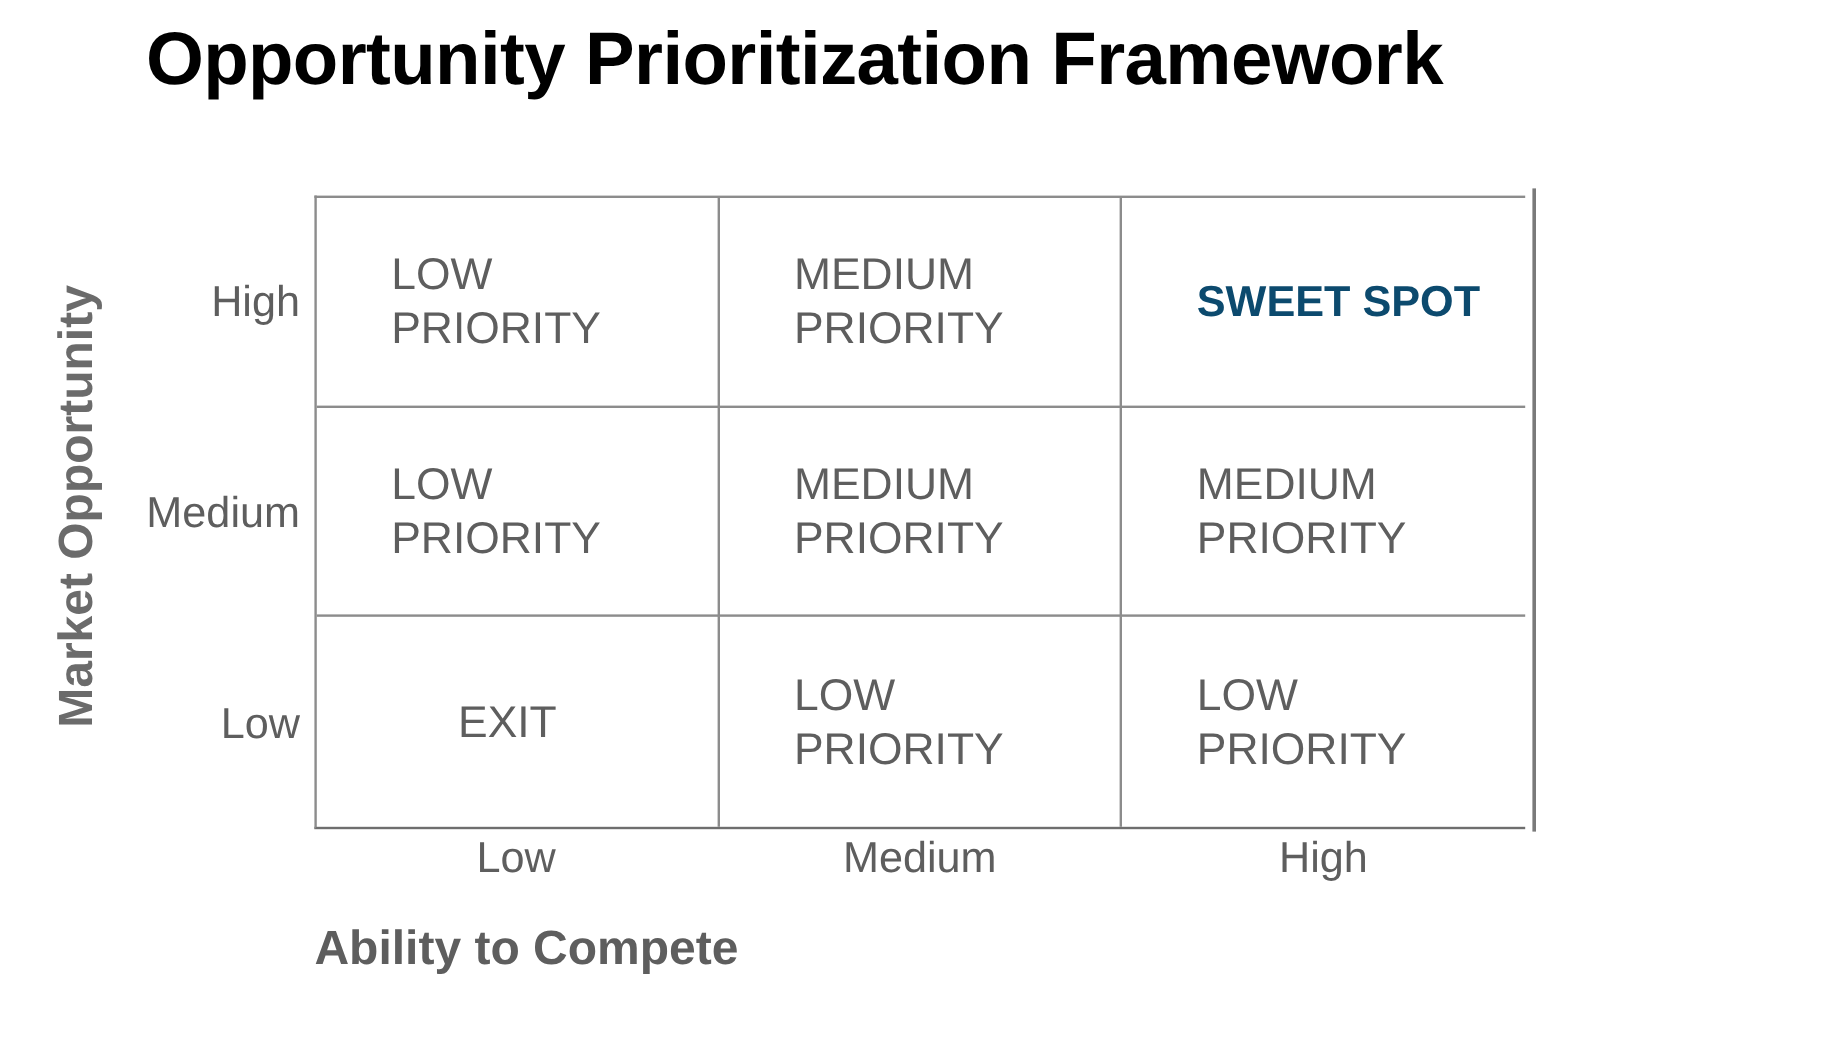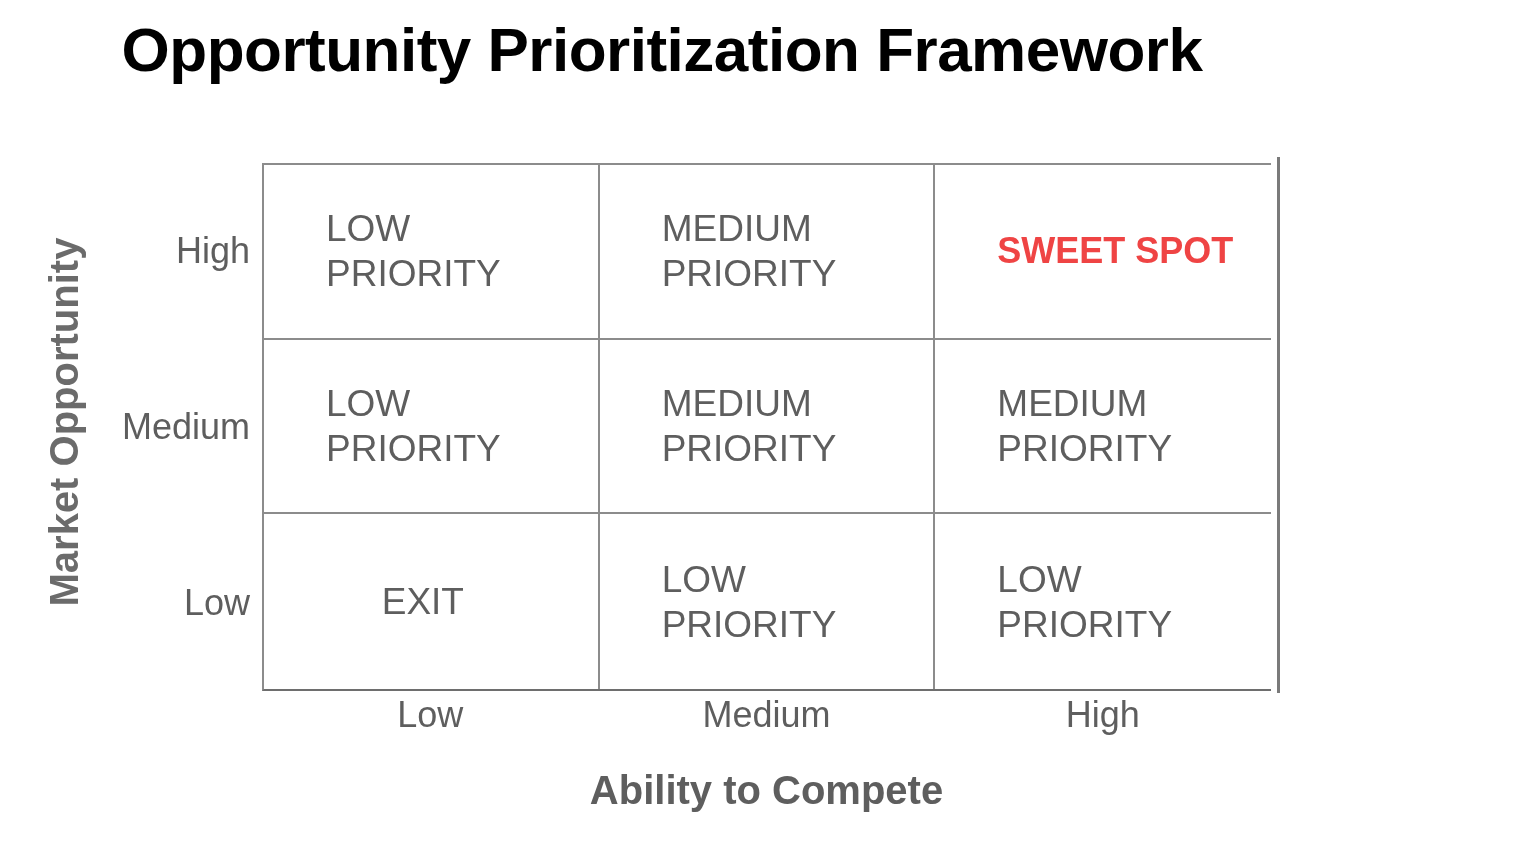--- a/index.html
+++ b/index.html
@@ -93,21 +93,21 @@
   }
   .cell:nth-child(3n) { border-right: none; }
   .cell:nth-child(n+7) { border-bottom: none; }
   .cell-line {
     font-size: 37px;
     line-height: 1.22;
     color: #5e5e5e;
     white-space: nowrap;
   }
   .cell.highlight .cell-line {
-    color: #ef4444;
+    color: #0c4a6e;
     font-weight: bold;
     font-size: 36px;
   }
   .cell.center-text {
     align-items: center;
     padding-left: 0;
     padding-right: 16px;
   }
 
   
@@ -138,21 +138,21 @@
     color: #5e5e5e;
     white-space: nowrap;
   }
 
   
   #x-axis-title {
     position: absolute;
     left: 262px;
     top: 768px;
     width: 1009px;
-    text-align: center;
+    text-align: left;
     font-size: 40px;
     font-weight: bold;
     color: #5e5e5e;
     white-space: nowrap;
   }
 </style>
 </head>
 <body>
 
 <div id="slide-title">Opportunity Prioritization Framework</div>

